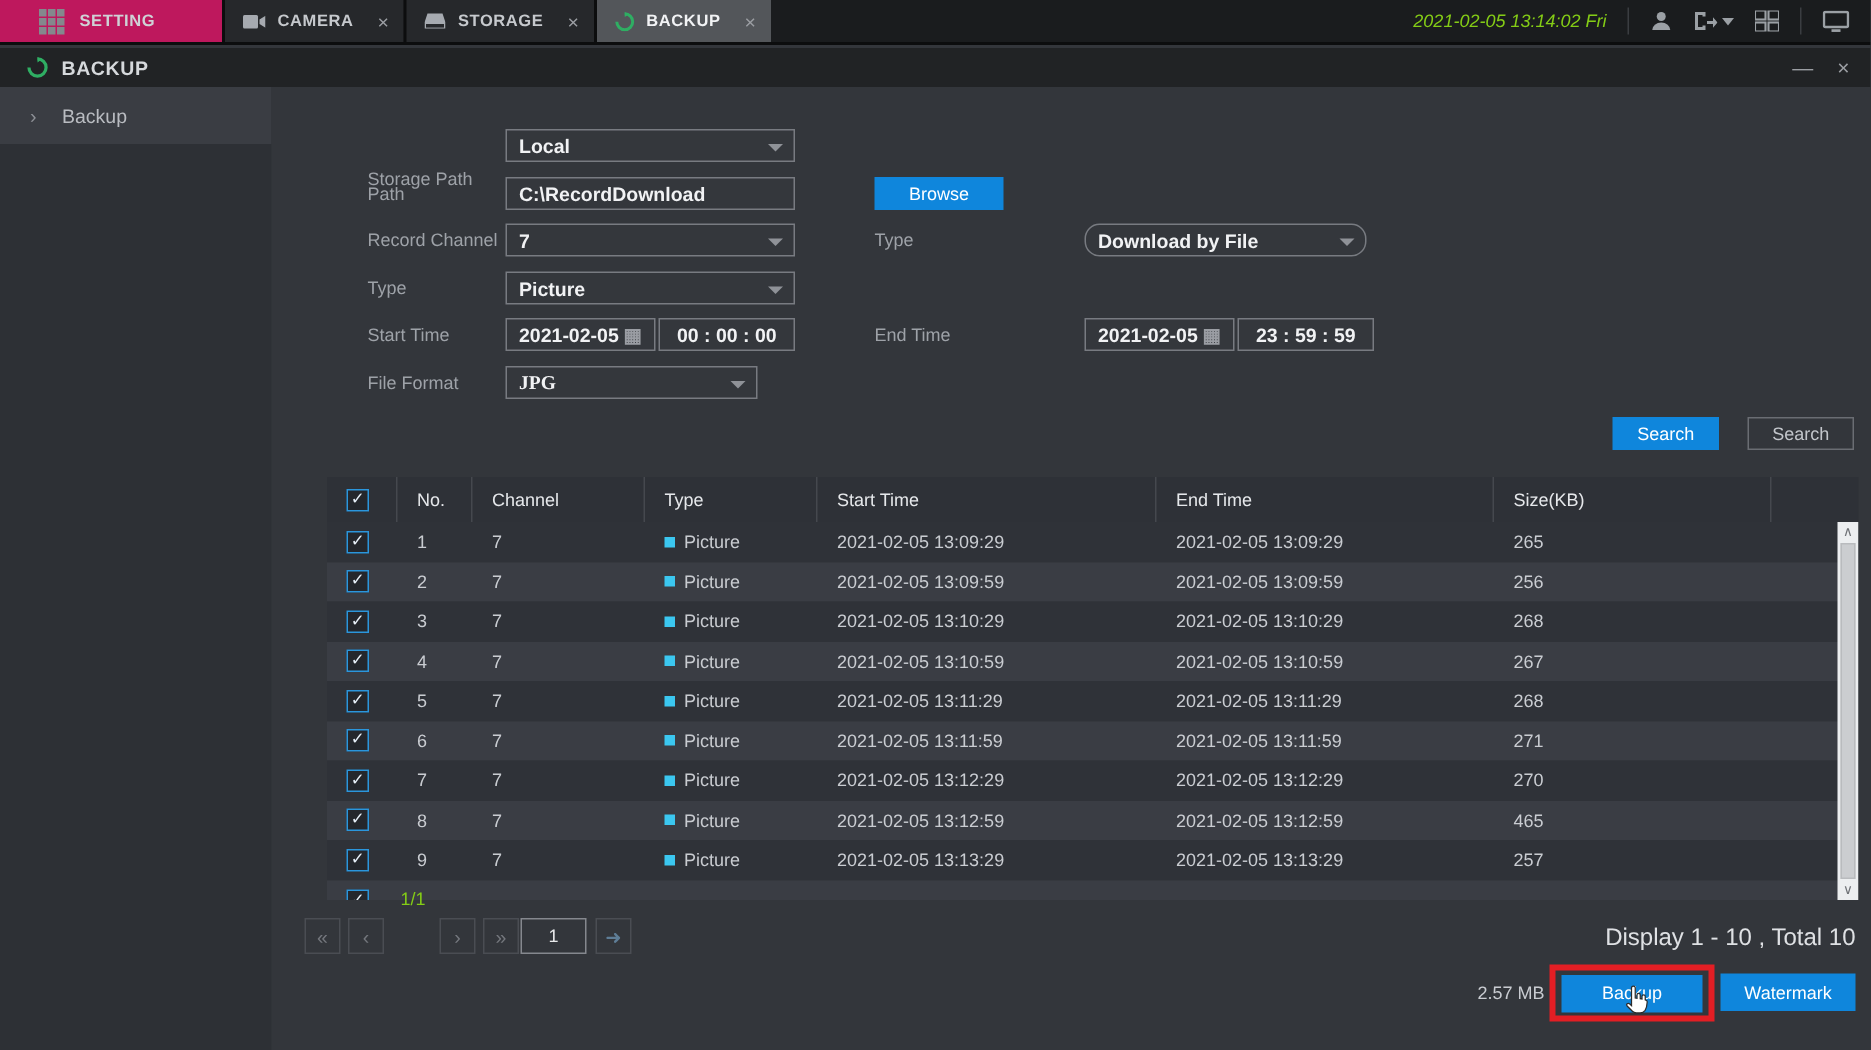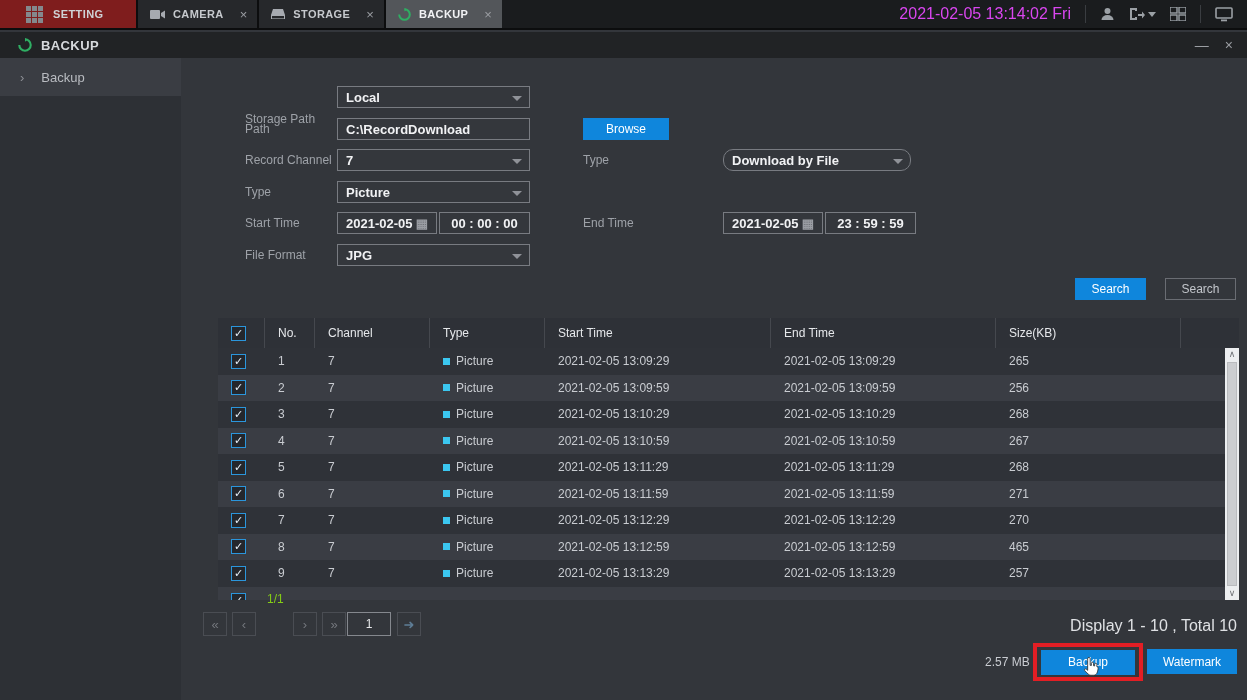--- a/index.html
+++ b/index.html
@@ -1,31 +1,31 @@
 <!DOCTYPE html>
 <html><head>
 <meta charset="utf-8">
 <style>
   * { margin:0; padding:0; box-sizing:border-box; }
   html,body { width:1247px; height:700px; }
   body { font-family:"Liberation Sans", sans-serif; background:#33363b; position:relative; overflow:hidden; color:#c9ccd1; }
 
   
   .topbar { position:absolute; left:0; top:0; width:1247px; height:30px; background:#1a1c1e; display:flex; align-items:stretch; border-bottom:2px solid #0c0d0e; }
-  .setting-area { width:136px; display:flex; align-items:center; gap:10px; padding-left:26px; background:#7f1d1d; cursor:pointer; }
+  .setting-area { width:148px; display:flex; align-items:center; gap:10px; padding-left:26px; background:#be185d; cursor:pointer; }
   .grid9 { display:grid; grid-template-columns:repeat(3,5px); grid-template-rows:repeat(3,5px); gap:1px; }
   .grid9 span { background:#84888d; }
   .top-tab { display:flex; align-items:center; gap:8px; padding:0 10px 0 12px; background:#26282b; border-left:2px solid #0c0d0e; min-width:92px; cursor:pointer; }
   .top-tab.active { background:#53565a; border-left:2px solid #0c0d0e; }
   .top-tab .tlabel { font-size:11px; font-weight:700; color:#c6c9cd; letter-spacing:.4px; }
   .top-tab.active .tlabel { color:#f2f3f5; }
   .tab-x { margin-left:8px; color:#9b9ea3; font-size:13px; line-height:1; cursor:pointer; }
   .setting-label { font-size:11px; font-weight:700; color:#cfd2d6; letter-spacing:.4px; }
   .topbar-right { margin-left:auto; display:flex; align-items:center; gap:14px; padding-right:14px; }
-  .datetime { font-size:16px; color:#d946ef; }
+  .datetime { font-size:12px; color:#84cc16;font-style:italic; }
   .vdiv { width:1px; height:18px; background:#3a3d41; }
   .tb-icon { display:flex; align-items:center; cursor:pointer; }
   .caret-down { width:0; height:0; border-left:4px solid transparent; border-right:4px solid transparent; border-top:5px solid #9ba0a5; margin-left:3px; }
 
   
   .titlebar { position:absolute; left:0; top:32px; width:1247px; height:26px; background:#212325; display:flex; align-items:center; padding:0 14px 0 18px; }
   .titlebar .wtitle { font-size:13px; font-weight:700; color:#d6d9dc; letter-spacing:.4px; margin-left:9px; }
   .win-btns { margin-left:auto; display:flex; gap:16px; }
   .win-btn { color:#9b9ea3; font-size:14px; cursor:pointer; line-height:1; }
 
@@ -223,21 +223,21 @@
   <span class="flabel" style="left:402px; top:154px;">End Time</span>
   <div class="fbox" style="left:542px; top:154px; width:100px;">
     <span>2021-02-05</span>
     <span class="cal-icon">▦</span>
   </div>
   <div class="fbox timebox" style="left:644px; top:154px; width:91px;">
     <span>23 : 59 : 59</span>
   </div>
 
   <span class="flabel" style="left:64px; top:186px;">File Format</span>
-  <div class="fbox" style="left:156px; top:186px; width:193px;">
+  <div class="fbox" style="left:156px; top:186px; width:168px;font-family:Liberation Serif, serif;">
     <span>JPG</span>
     <span class="ddcaret"></span>
   </div>
 
   <button class="btn-blue" style="left:894px; top:220px; width:71px;">Search</button>
   <button class="btn-ghost" style="left:984px; top:220px; width:71px;">Search</button>
 
   <div class="table">
     <div class="thead">
       <div class="th c-check">

